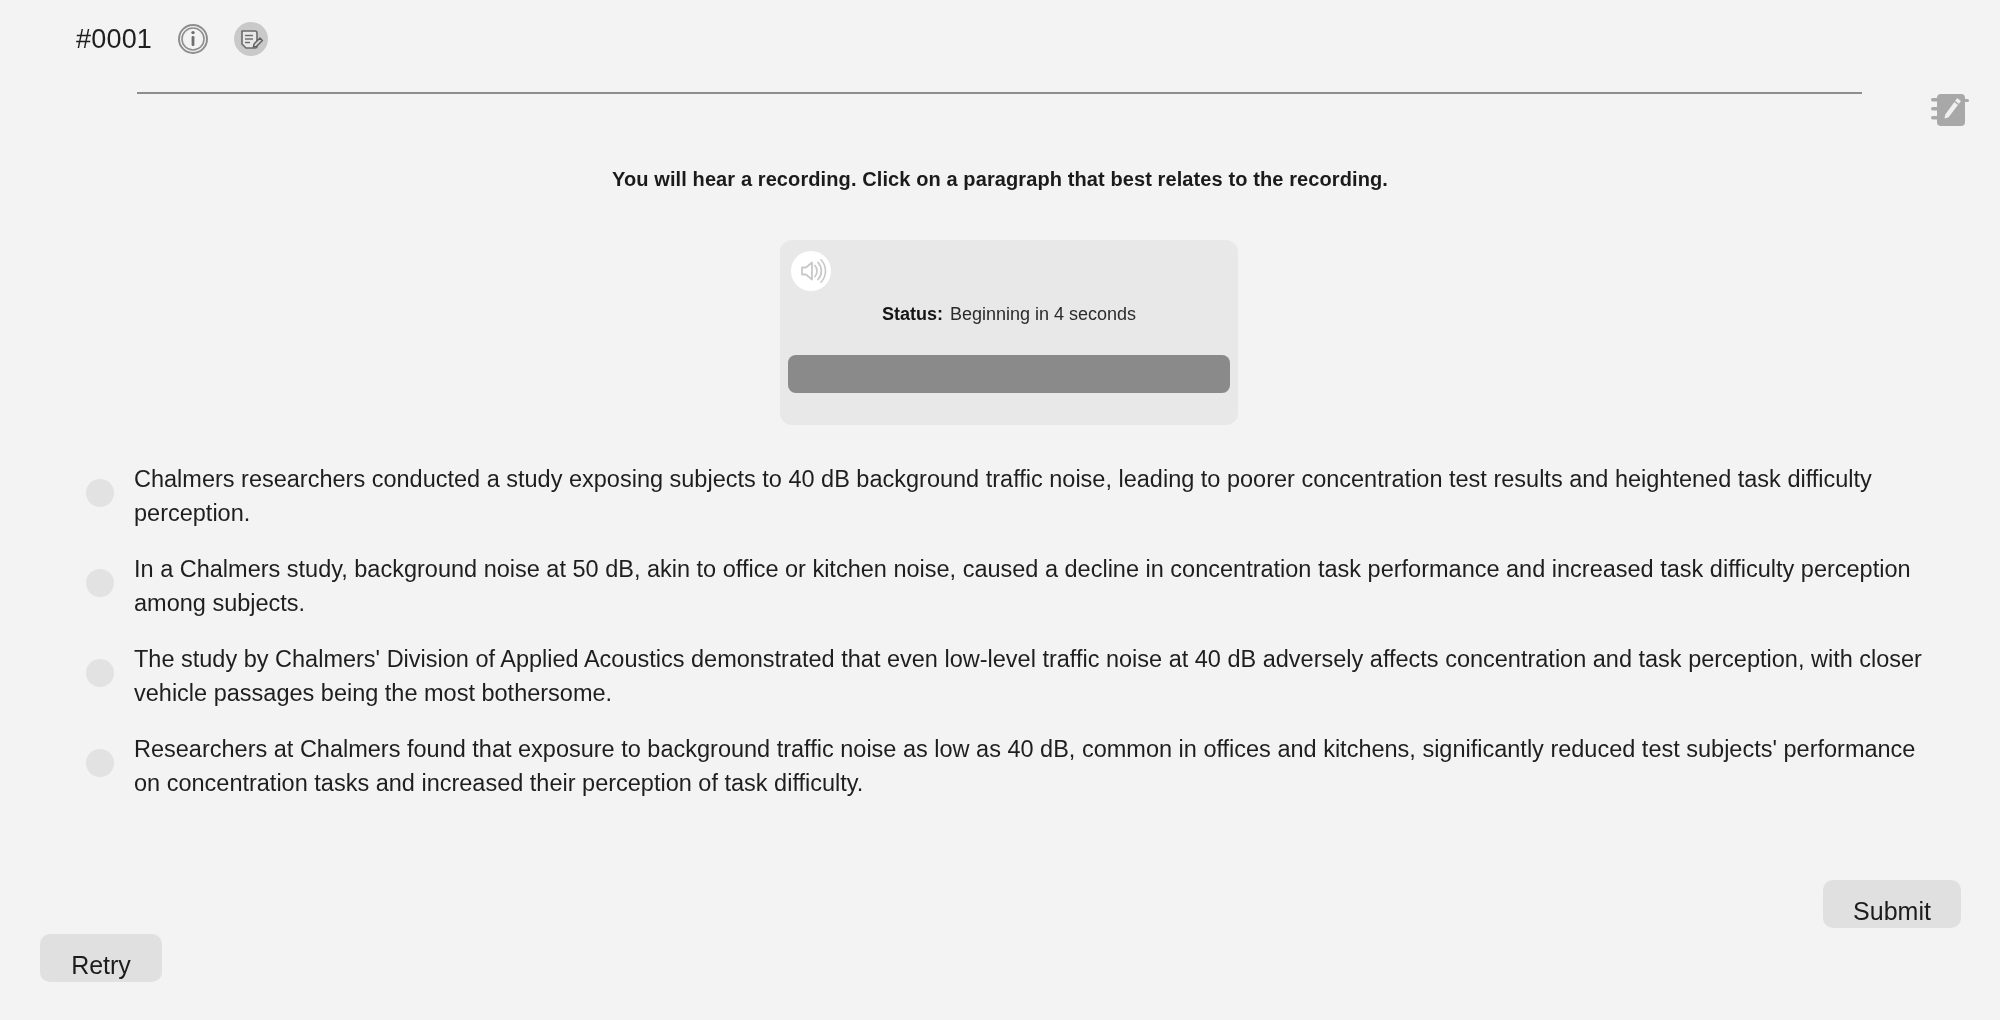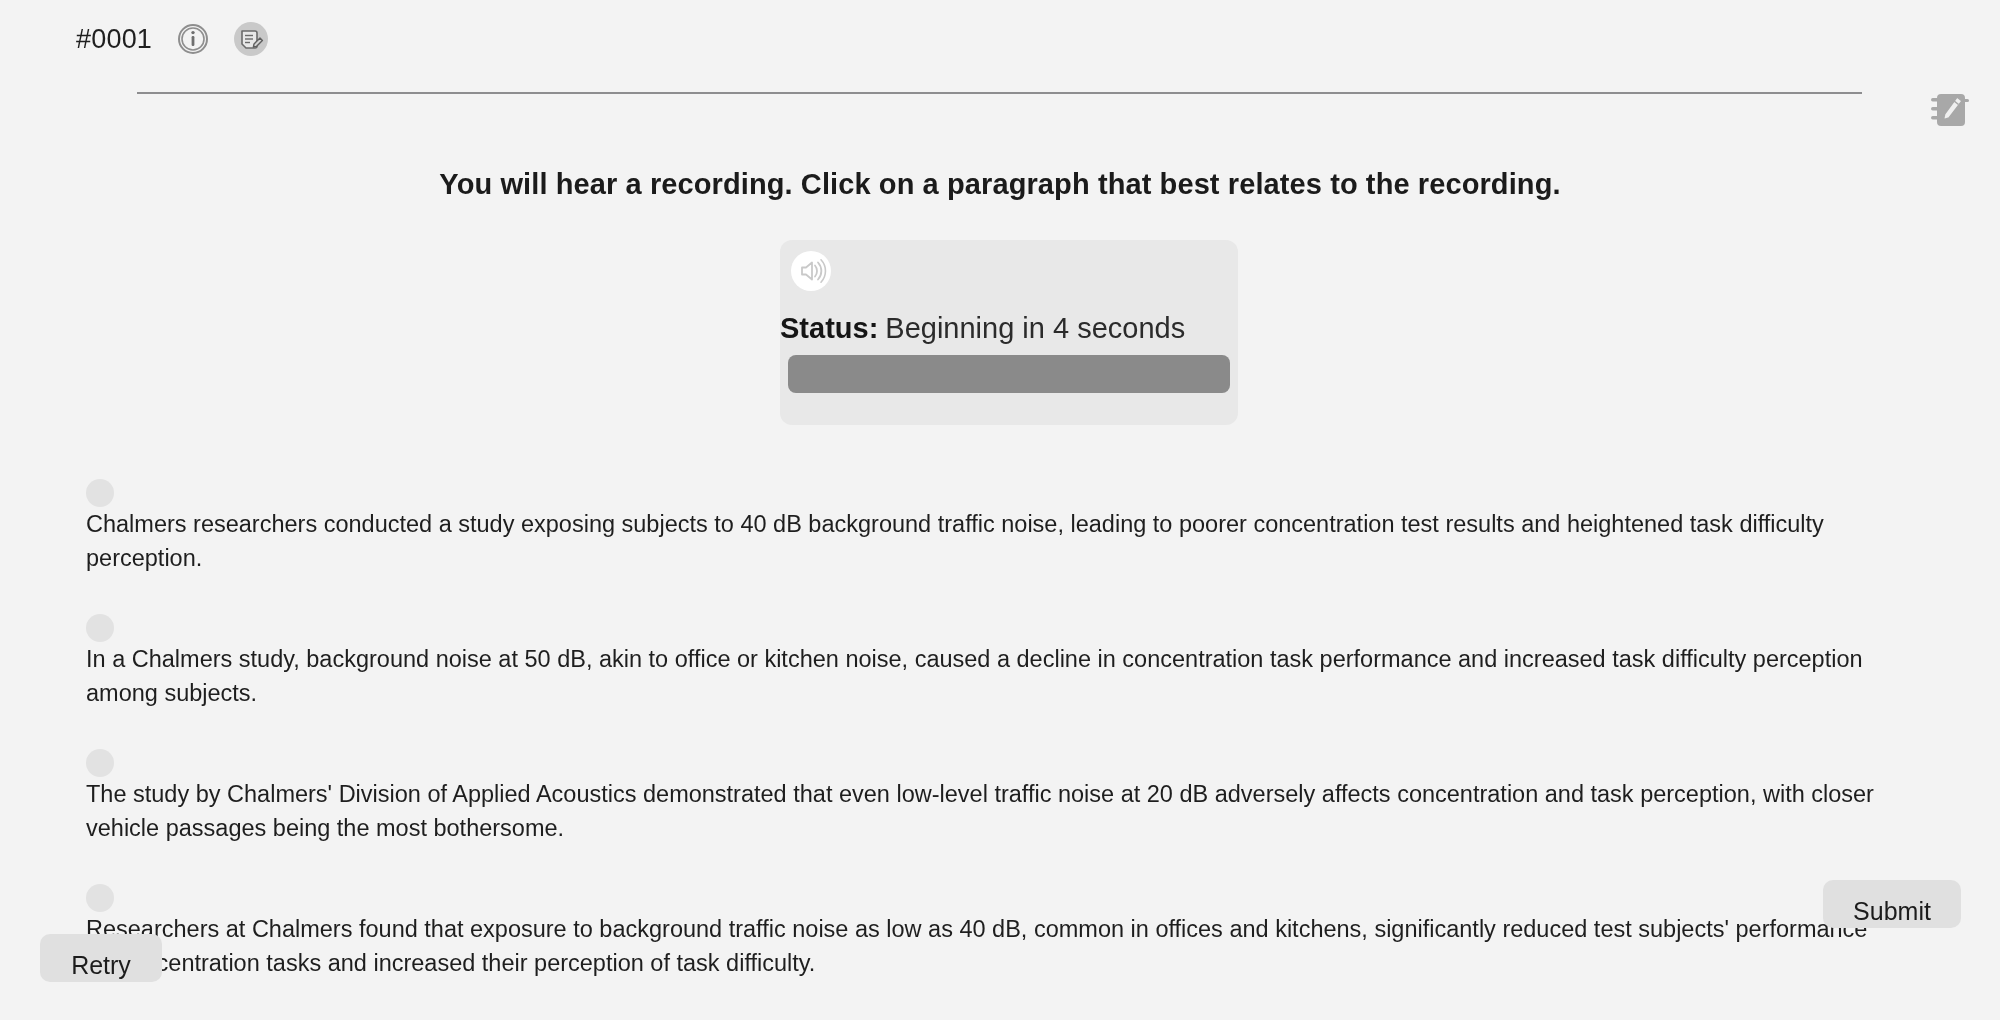--- a/index.html
+++ b/index.html
@@ -74,21 +74,21 @@
     cursor: pointer;
   }
 
   
   .prompt {
     position: absolute;
     top: 168px;
     left: 0;
     width: 2000px;
     text-align: center;
-    font-size: 29px;
+    font-size: 20px;
     font-weight: bold;
     color: #1b1b1b;
     letter-spacing: 0.1px;
   }
 
   
   .audio-panel {
     position: absolute;
     left: 780px;
     top: 240px;
@@ -105,23 +105,23 @@
     height: 46px;
     display: flex;
     align-items: center;
     justify-content: center;
   }
   .status-row {
     position: absolute;
     left: 0;
     top: 64px;
     width: 100%;
-    font-size: 29px;
+    text-align: center;
+    font-size: 18px;
     white-space: nowrap;
-    margin-top: 8px;
   }
   .status-label {
     font-weight: bold;
     color: #151515;
   }
   .status-value {
     color: #2b2b2b;
     margin-left: 7px;
   }
   .progress-track {
@@ -148,21 +148,20 @@
     left: 0;
     top: 462px;
     width: 2000px;
   }
   .option {
     display: flex;
     align-items: flex-start;
     padding: 0 60px 0 86px;
     margin-bottom: 22px;
     cursor: pointer;
-    flex-direction: column;
   }
   .radio {
     flex: 0 0 auto;
     width: 28px;
     height: 28px;
     border-radius: 50%;
     background: #e2e2e2;
     margin-top: 17px;
     margin-right: 20px;
   }
@@ -265,21 +264,21 @@
   <div class="option">
     <span class="radio"></span>
     <span class="option-text">Chalmers researchers conducted a study exposing subjects to 40 dB background traffic noise, leading to poorer concentration test results and heightened task difficulty perception.</span>
   </div>
   <div class="option">
     <span class="radio"></span>
     <span class="option-text">In a Chalmers study, background noise at 50 dB, akin to office or kitchen noise, caused a decline in concentration task performance and increased task difficulty perception among subjects.</span>
   </div>
   <div class="option">
     <span class="radio"></span>
-    <span class="option-text">The study by Chalmers' Division of Applied Acoustics demonstrated that even low-level traffic noise at 20 dB adversely affects concentration and task perception, with closer vehicle passages being the most bothersome.</span>
+    <span class="option-text">The study by Chalmers' Division of Applied Acoustics demonstrated that even low-level traffic noise at 40 dB adversely affects concentration and task perception, with closer vehicle passages being the most bothersome.</span>
   </div>
   <div class="option">
     <span class="radio"></span>
     <span class="option-text">Researchers at Chalmers found that exposure to background traffic noise as low as 40 dB, common in offices and kitchens, significantly reduced test subjects' performance on concentration tasks and increased their perception of task difficulty.</span>
   </div>
 </div>
 
 <button class="btn btn-retry">Retry</button>
 <button class="btn btn-submit">Submit</button>
 

